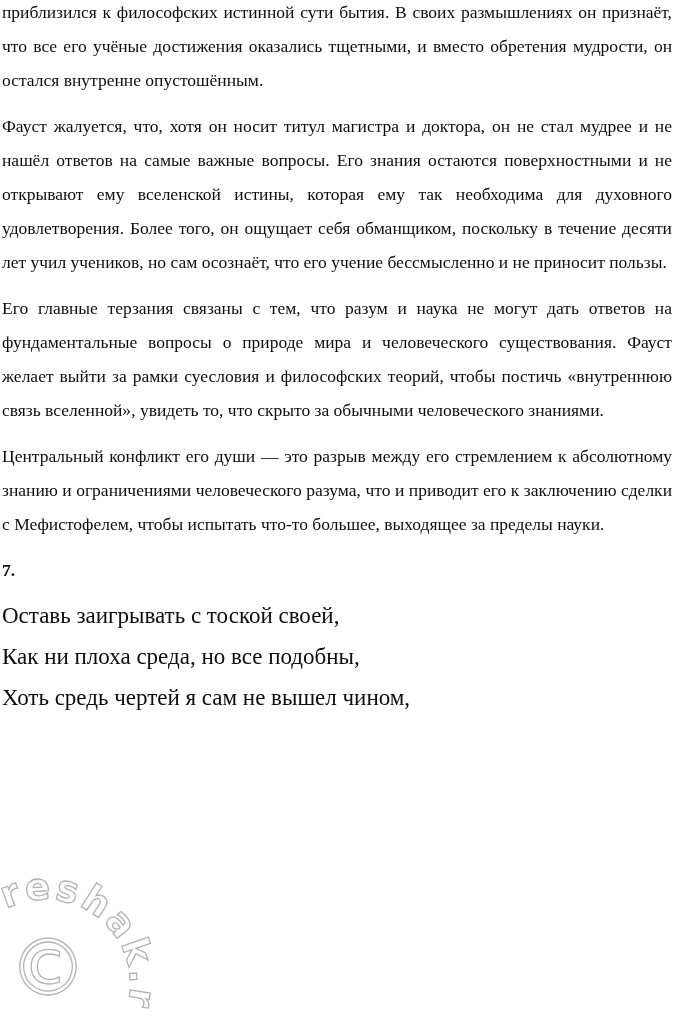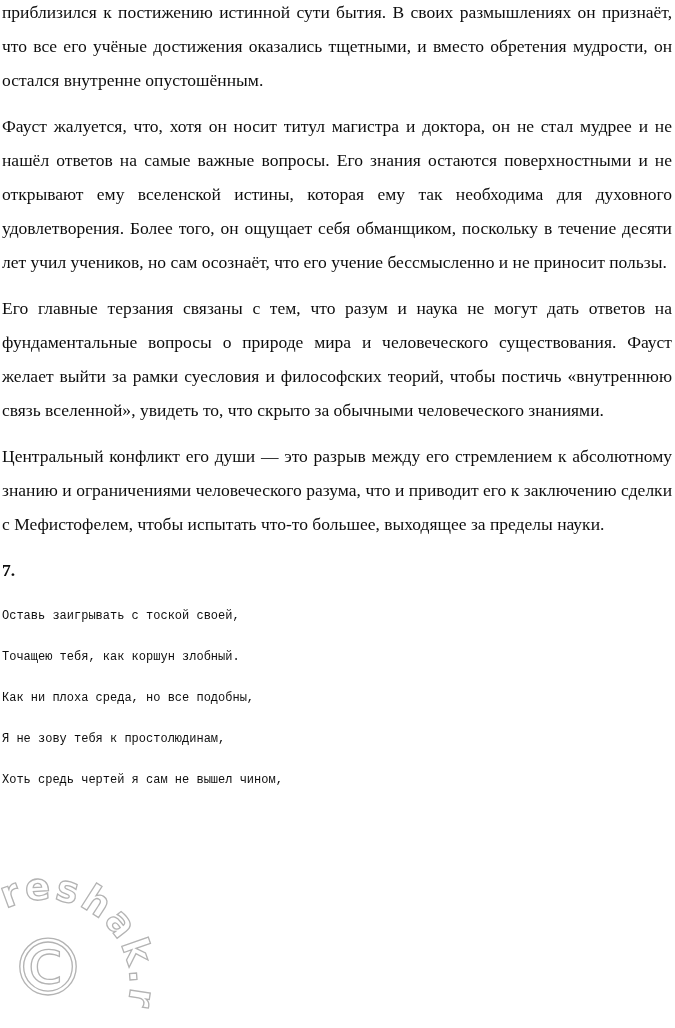--- a/index.html
+++ b/index.html
@@ -28,25 +28,24 @@
     margin: 0 0 12px 0;
   }
   .para b { font-weight: normal; }
   .heading {
     font-size: 17.5px;
     line-height: 34px;
     font-weight: bold;
     margin: 0 0 12px 0;
   }
   .verse {
-    font-size: 12px;
+    font-size: 23px;
     line-height: 34px;
     margin: 0 0 7px 0;
     text-align: left;
-    font-family: Liberation Mono, monospace;
   }
   .watermark {
     position: absolute;
     left: 0;
     top: 860px;
     width: 220px;
     height: 168px;
     z-index: 2;
     pointer-events: none;
     overflow: visible;
@@ -64,31 +63,29 @@
     font-size: 78px;
     fill: none;
     stroke-width: 1.3px;
   }
 </style>
 </head>
 <body style="background: rgb(255, 255, 255); color: rgb(13, 13, 13);">
 
 <div class="doc">
   <div>
-      <p class="para"><span>приблизился к постижению </span><b>истинной сути бытия</b><span>. В своих размышлениях он признаёт, что все его учёные достижения оказались тщетными, и вместо обретения мудрости, он остался </span><b>внутренне опустошённым</b><span>.</span></p>
+      <p class="para"><span>приблизился к философских </span><b>истинной сути бытия</b><span>. В своих размышлениях он признаёт, что все его учёные достижения оказались тщетными, и вместо обретения мудрости, он остался </span><b>внутренне опустошённым</b><span>.</span></p>
       <p class="para"><span>Фауст жалуется, что, хотя он носит титул магистра и доктора, он не стал мудрее и не нашёл ответов на самые важные вопросы. Его знания остаются поверхностными и не открывают ему </span><b>вселенской истины</b><span>, которая ему так необходима для духовного удовлетворения. Более того, он ощущает себя обманщиком, поскольку в течение десяти лет учил учеников, но сам осознаёт, что его учение бессмысленно и не приносит пользы.</span></p>
       <p class="para"><span>Его главные терзания связаны с тем, что </span><b>разум и наука не могут дать ответов на фундаментальные вопросы о природе мира и человеческого существования</b><span>. Фауст желает выйти за рамки суесловия и философских теорий, чтобы постичь </span><b>«внутреннюю связь вселенной»</b><span>, увидеть то, что скрыто за обычными человеческого знаниями.</span></p>
       <p class="para"><span>Центральный конфликт его души — это разрыв между его стремлением к абсолютному знанию и </span><b>ограничениями человеческого разума</b><span>, что и приводит его к заключению сделки с Мефистофелем, чтобы испытать что-то большее, выходящее за пределы науки.</span></p>
     </div>
   <p class="heading">7.</p>
   <div>
       <p class="verse">Оставь заигрывать с тоской своей,</p>
-      <p class="verse">Точащею тебя, как коршун злобный.</p>
       <p class="verse">Как ни плоха среда, но все подобны,</p>
-      <p class="verse">Я не зову тебя к простолюдинам,</p>
       <p class="verse">Хоть средь чертей я сам не вышел чином,</p>
     </div>
 </div>
 
 <svg class="watermark" viewBox="0 0 220 168" aria-hidden="true">
   <defs>
     <path id="wm-arc" d="M 2.5 51 A 85 85 0 0 1 124.9 154" fill="none"></path>
   </defs>
   <text class="wm-text" style="stroke: rgb(179, 179, 179);">
     <textPath href="#wm-arc" startOffset="4">reshak.ru</textPath>

